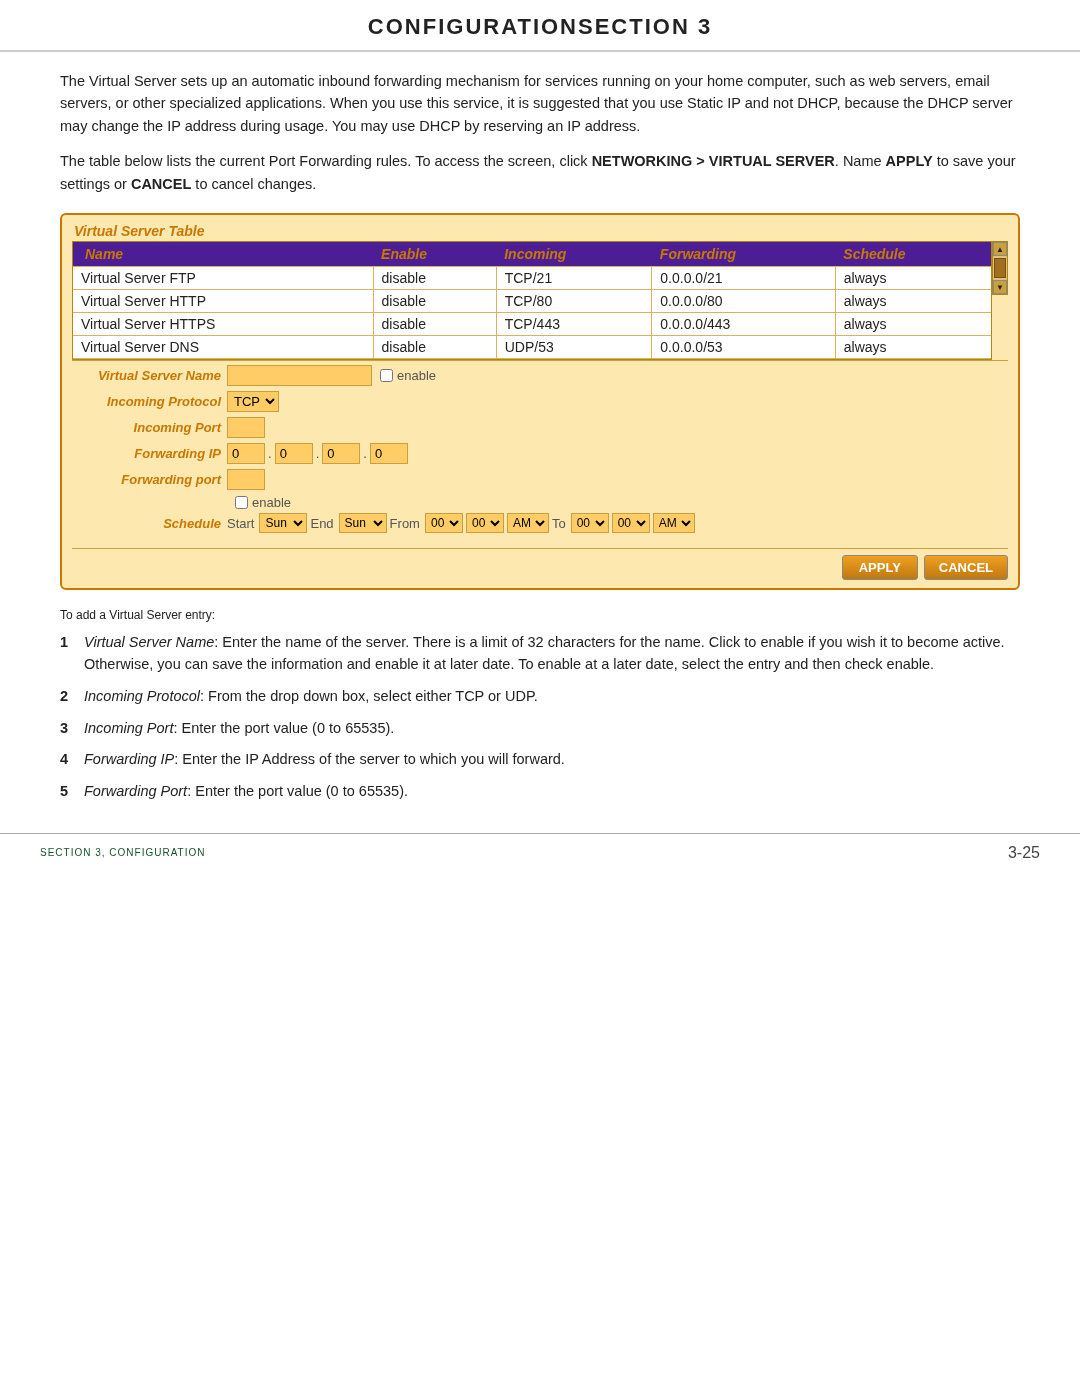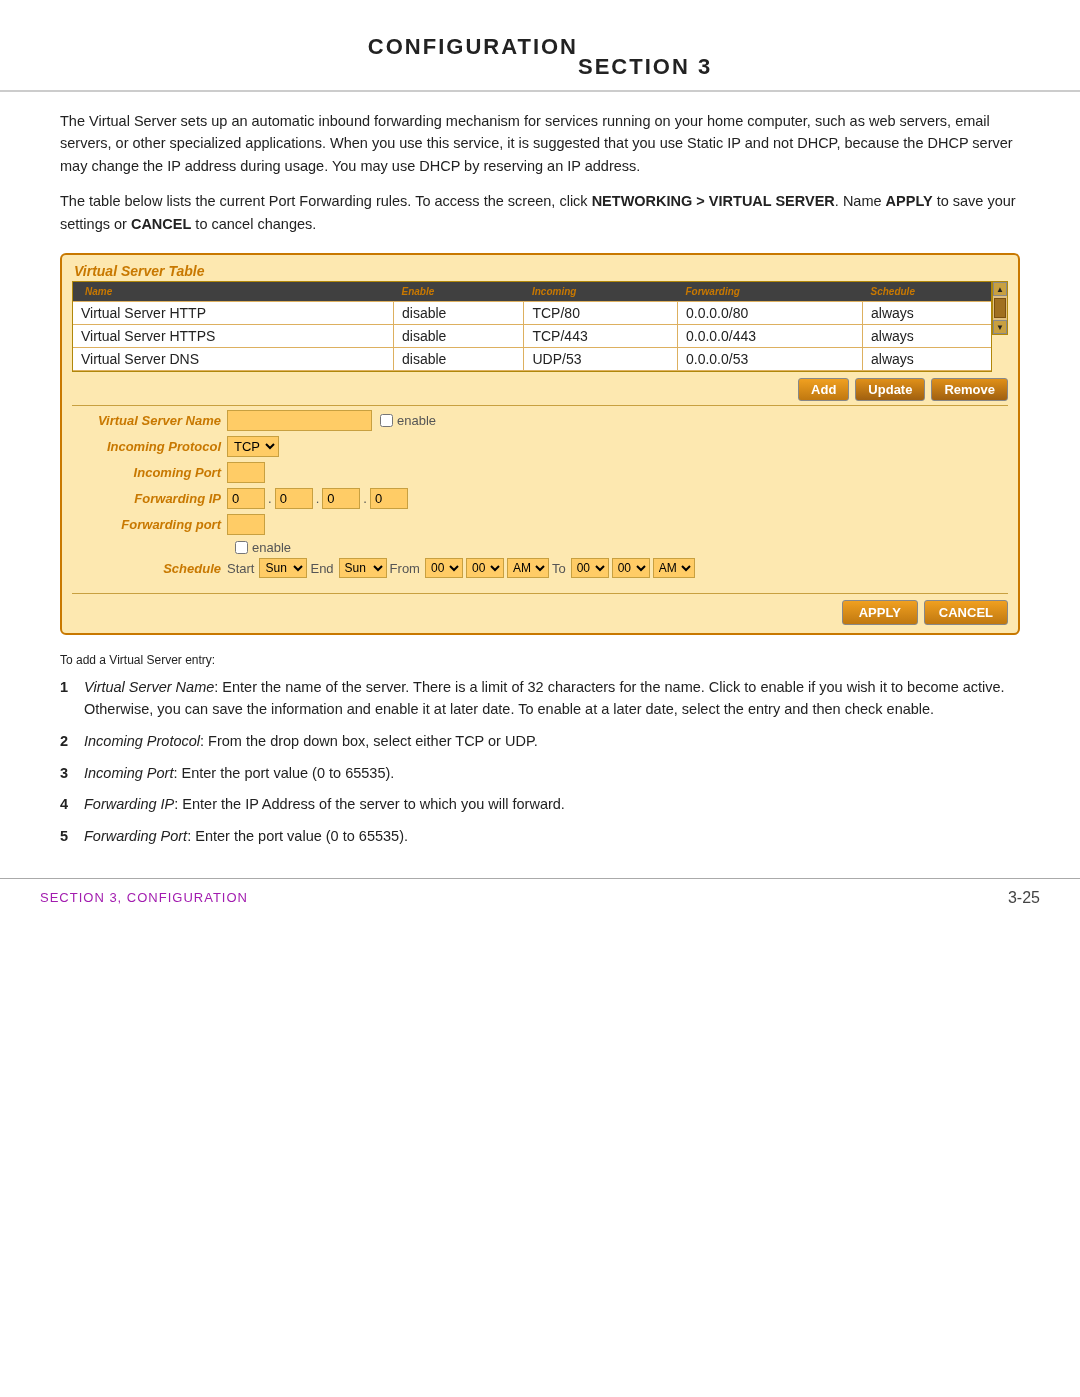--- a/index.html
+++ b/index.html
@@ -26,21 +26,20 @@
       font-weight: bold;
       color: #222;
       letter-spacing: 2px;
       text-transform: uppercase;
     }
     .header-section {
       font-size: 22px;
       font-weight: bold;
       color: #222;
       letter-spacing: 2px;
-      margin-top: 40px;
     }
 
     
     .main {
       padding: 18px 60px 0 60px;
     }
 
     .page-title {
       color: #c87800;
       font-size: 17px;
@@ -79,24 +78,24 @@
     .vs-table {
       width: 100%;
       border-collapse: collapse;
       margin-bottom: 0;
     }
 
     .vs-table thead tr th {
       font-style: italic;
       font-weight: bold;
       color: #c87800;
-      font-size: 10px;
+      font-size: 14px;
       padding: 4px 8px 4px 8px;
       text-align: left;
-      background: #404040;
+      background: #4c1d95;
     }
 
     .vs-table thead tr th:first-child {
       padding-left: 12px;
     }
 
     .vs-table tbody tr td {
       font-size: 14px;
       padding: 3px 8px;
       border: 1px solid #ddb060;
@@ -349,22 +348,22 @@
     .footer {
       margin-top: 30px;
       border-top: 1px solid #aaa;
       padding: 10px 40px;
       display: flex;
       justify-content: space-between;
       align-items: center;
     }
 
     .footer-text {
-      font-size: 13px;
-      color: #a21caf;
+      font-size: 10px;
+      color: #14532d;
       letter-spacing: 1px;
     }
 
     .footer-page {
       font-size: 16px;
       color: #444;
     }
 
     
     .panel-divider {
@@ -401,20 +400,27 @@
             <thead>
               <tr>
                 <th>Name</th>
                 <th>Enable</th>
                 <th>Incoming</th>
                 <th>Forwarding</th>
                 <th>Schedule</th>
               </tr>
             </thead>
             <tbody id="vs-tbody">
+            <tr>
+                  <td>Virtual Server FTP</td>
+                  <td>disable</td>
+                  <td>TCP/21</td>
+                  <td>0.0.0.0/21</td>
+                  <td>always</td>
+                </tr>
                 <tr>
                   <td>Virtual Server HTTP</td>
                   <td>disable</td>
                   <td>TCP/80</td>
                   <td>0.0.0.0/80</td>
                   <td>always</td>
                 </tr>
                 <tr>
                   <td>Virtual Server HTTPS</td>
                   <td>disable</td>
@@ -434,25 +440,20 @@
         </div>
         <div class="scroll-bar">
           <div class="scroll-arrow">▲</div>
           <div class="scroll-thumb"></div>
           <div style="flex:1;"></div>
           <div class="scroll-arrow">▼</div>
         </div>
       </div>
     </div>
 
-    <div class="action-buttons-row">
-      <button class="btn-action btn-add">Add</button>
-      <button class="btn-action btn-update">Update</button>
-      <button class="btn-action btn-remove">Remove</button>
-    </div>
 
     <div class="panel-divider"></div>
 
     <div class="form-section">
 
       <div class="form-row">
         <span class="form-label">Virtual Server Name</span>
         <input type="text" class="form-input-text" value="" style="">
         <input type="checkbox" class="enable-check" style="">
         <span class="enable-label">enable</span>

